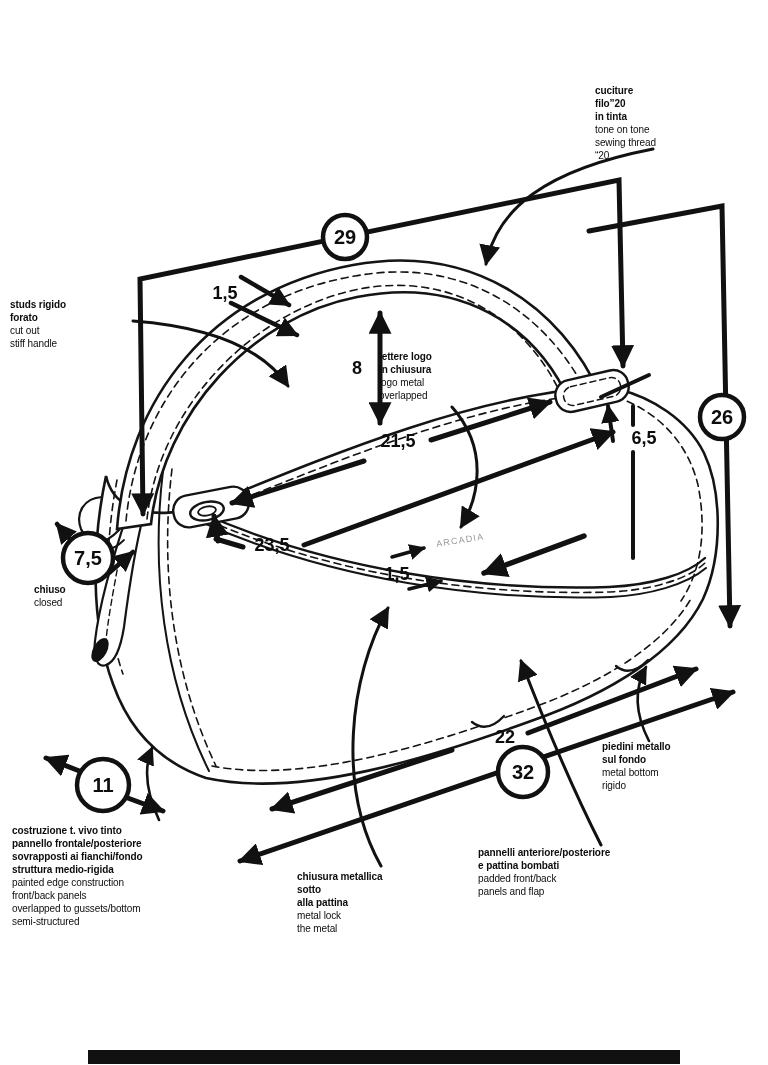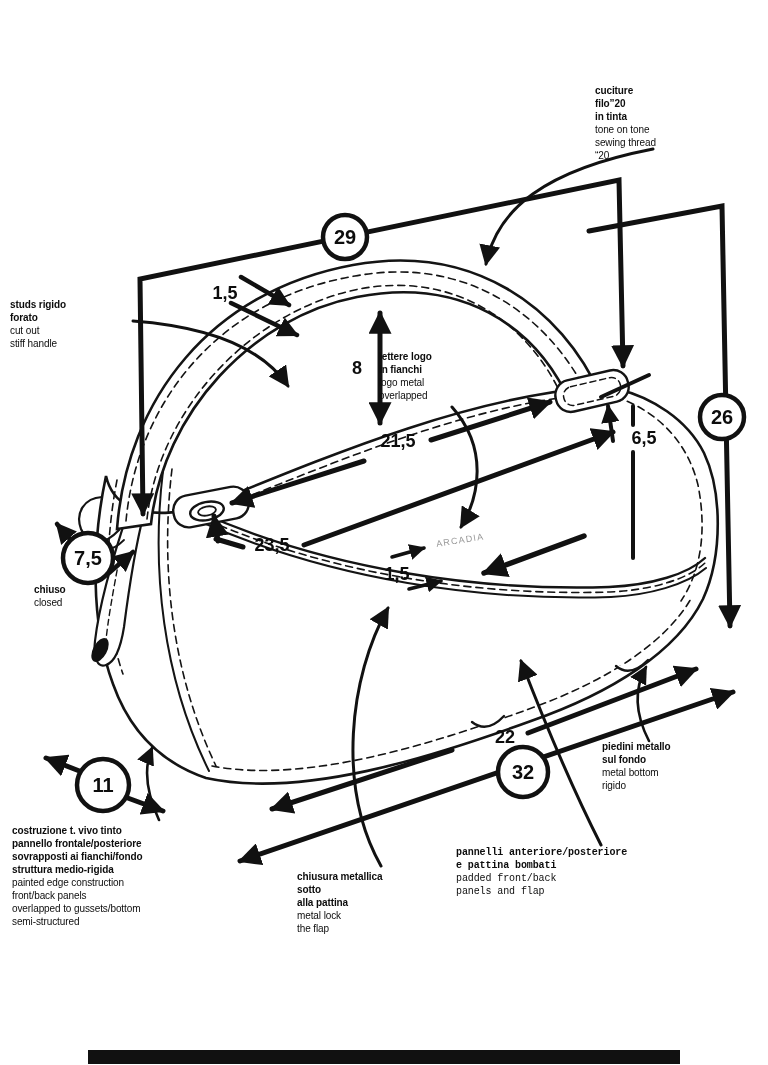--- a/index.html
+++ b/index.html
@@ -162,21 +162,21 @@
 
 <div class="label" style="left:10px;top:298px;width:150px;">
   <div class="ln b">studs rigido</div>
   <div class="ln b">forato</div>
   <div class="ln">cut out</div>
   <div class="ln">stiff handle</div>
 </div>
 
 <div class="label" style="left:379px;top:322px;width:118px;margin-top:28px;">
   <div class="ln b">lettere logo</div>
-  <div class="ln b">in fianchi</div>
+  <div class="ln b">in chiusura</div>
   <div class="ln">logo metal</div>
   <div class="ln">overlapped</div>
 </div>
 
 <div class="label" style="left:34px;top:583px;width:100px;">
   <div class="ln b">chiuso</div>
   <div class="ln">closed</div>
 </div>
 
 <div class="label" style="left:12px;top:824px;width:262px;">
@@ -188,24 +188,24 @@
   <div class="ln">front/back panels</div>
   <div class="ln">overlapped to gussets/bottom</div>
   <div class="ln">semi-structured</div>
 </div>
 
 <div class="label" style="left:297px;top:870px;width:170px;">
   <div class="ln b">chiusura metallica</div>
   <div class="ln b">sotto</div>
   <div class="ln b">alla pattina</div>
   <div class="ln">metal lock</div>
-  <div class="ln">the flap</div>
-</div>
-
-<div class="label" style="left:456px;top:846px;width:256px;font-family:Liberation Mono, monospace;">
+  <div class="ln">the metal</div>
+</div>
+
+<div class="label" style="left:478px;top:846px;width:256px;">
   <div class="ln b">pannelli anteriore/posteriore</div>
   <div class="ln b">e pattina bombati</div>
   <div class="ln">padded front/back</div>
   <div class="ln">panels and flap</div>
 </div>
 
 <div class="label" style="left:602px;top:740px;width:158px;">
   <div class="ln b">piedini metallo</div>
   <div class="ln b">sul fondo</div>
   <div class="ln">metal bottom</div>

